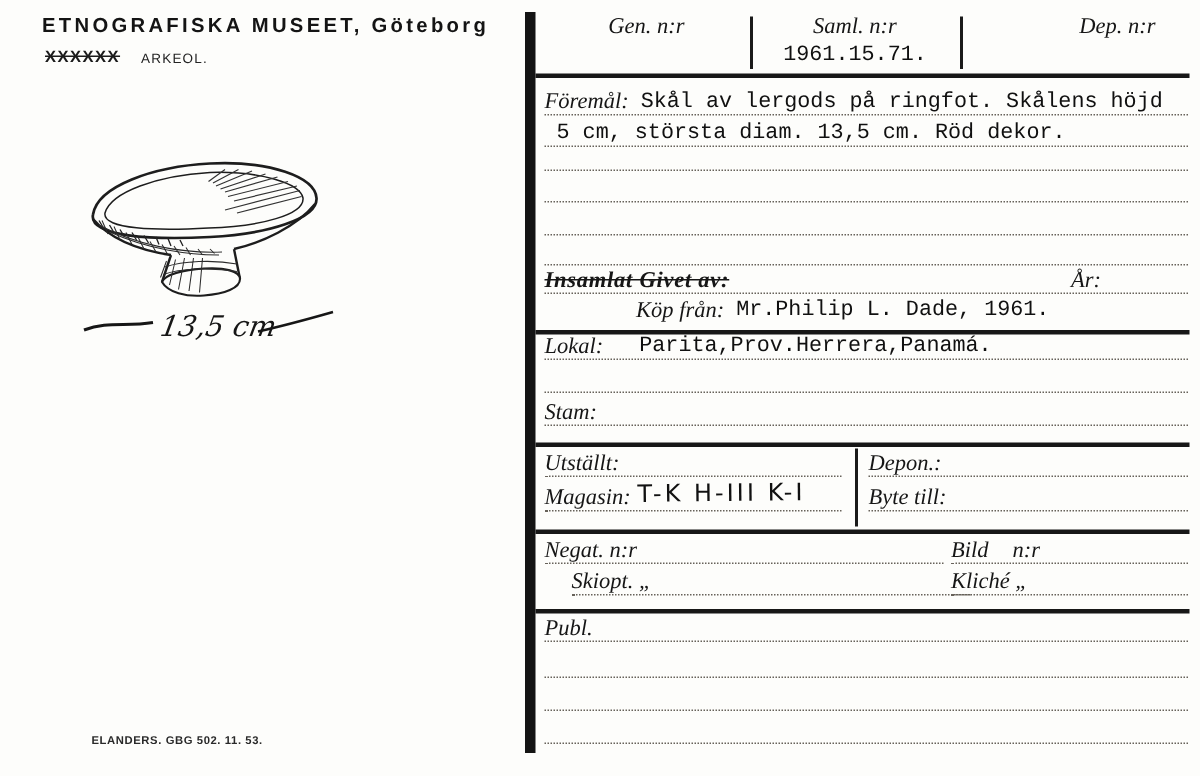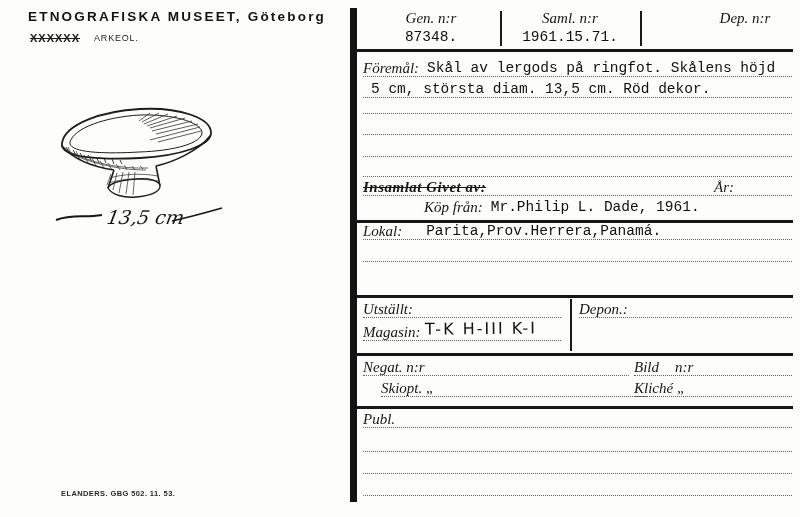--- a/index.html
+++ b/index.html
@@ -2,21 +2,21 @@
 <html><head>
 <meta charset="utf-8">
 <style>
   html,body{margin:0;padding:0;background:#ffffff;}
   #page{position:relative;width:800px;height:517px;background:#fdfdfb;overflow:hidden;
         font-family:"Liberation Serif",serif;color:#1b1b1b;}
 
   
   .museum-title{position:absolute;left:28px;top:9px;font-family:Liberation Sans, sans-serif;
     font-weight:bold;font-size:13.5px;letter-spacing:2.2px;color:#141414;}
-  .dept-line{position:absolute;left:30px;top:32px;display:flex;align-items:center;gap:14px;}
+  .dept-line{position:absolute;left:30px;top:32px;display:flex;align-items:flex-end;gap:14px;}
   .struck-block{font-family:"Liberation Sans",sans-serif;font-weight:bold;font-size:11px;
     letter-spacing:1px;text-decoration:line-through;color:#1a1a1a;}
   .dept{font-family:"Liberation Sans",sans-serif;font-size:9px;letter-spacing:.8px;color:#242424;}
   .printer-code{position:absolute;left:33px;top:489px;font-family:"Liberation Sans",sans-serif;
     font-weight:bold;font-size:7.5px;letter-spacing:.4px;color:#2a2a2a;padding-left:28px;}
   .sketch{position:absolute;left:50px;top:100px;}
 
   
   .vbar-main{position:absolute;left:350px;top:8px;width:7px;height:494px;background:#141414;}
   .thick{position:absolute;left:357px;width:436px;height:2.5px;background:#171717;}
@@ -87,21 +87,20 @@
   <div class="thick" style="top:220px"></div>
   <div class="thick" style="top:295px"></div>
   <div class="thick" style="top:353px"></div>
   <div class="thick" style="top:406px"></div>
 
   <div class="hdr-vbar" style="left:500px"></div>
   <div class="hdr-vbar" style="left:640px"></div>
 
   <div class="hdr-col" style="left:366px;width:130px">
     <span class="lbl">Gen. n:r</span>
-    <span class="mono">87348.</span>
   </div>
   <div class="hdr-col" style="left:502px;width:136px">
     <span class="lbl">Saml. n:r</span>
     <span class="mono">1961.15.71.</span>
   </div>
   <div class="hdr-col" style="left:670px;width:150px">
     <span class="lbl">Dep. n:r</span>
     <span class="mono"></span>
   </div>
 
@@ -124,31 +123,38 @@
   <div class="row norule" style="left:424px;top:198px;width:368px">
     <span class="lbl">Köp från:</span>
     <span class="mono gap8">Mr.Philip L. Dade, 1961.</span>
   </div>
 
   <div class="row" style="left:363px;top:222px;width:429px">
     <span class="lbl">Lokal:</span>
     <span class="mono" style="margin-left:24px">Parita,Prov.Herrera,Panamá.</span>
   </div>
   <div class="dotline" style="left:363px;top:261px;width:429px"></div>
+  <div class="row" style="left:363px;top:266px;width:429px">
+    <span class="lbl">Stam:</span>
+    <span class="mono gap14"></span>
+  </div>
 
   <div class="storage-divider"></div>
   <div class="row" style="left:363px;top:300px;width:198px">
     <span class="lbl">Utställt:</span>
   </div>
   <div class="row" style="left:363px;top:323px;width:198px">
     <span class="lbl">Magasin:</span>
     <span class="hand">T-K H-III K-I</span>
   </div>
   <div class="row" style="left:579px;top:300px;width:213px">
     <span class="lbl">Depon.:</span>
+  </div>
+  <div class="row" style="left:579px;top:323px;width:213px">
+    <span class="lbl">Byte till:</span>
   </div>
 
   <div class="row" style="left:363px;top:358px;width:266px">
     <span class="lbl">Negat. n:r</span>
   </div>
   <div class="row" style="left:634px;top:358px;width:158px">
     <span class="lbl">Bild</span>
     <span class="lbl gap16">n:r</span>
   </div>
   <div class="row" style="left:381px;top:379px;width:266px">

